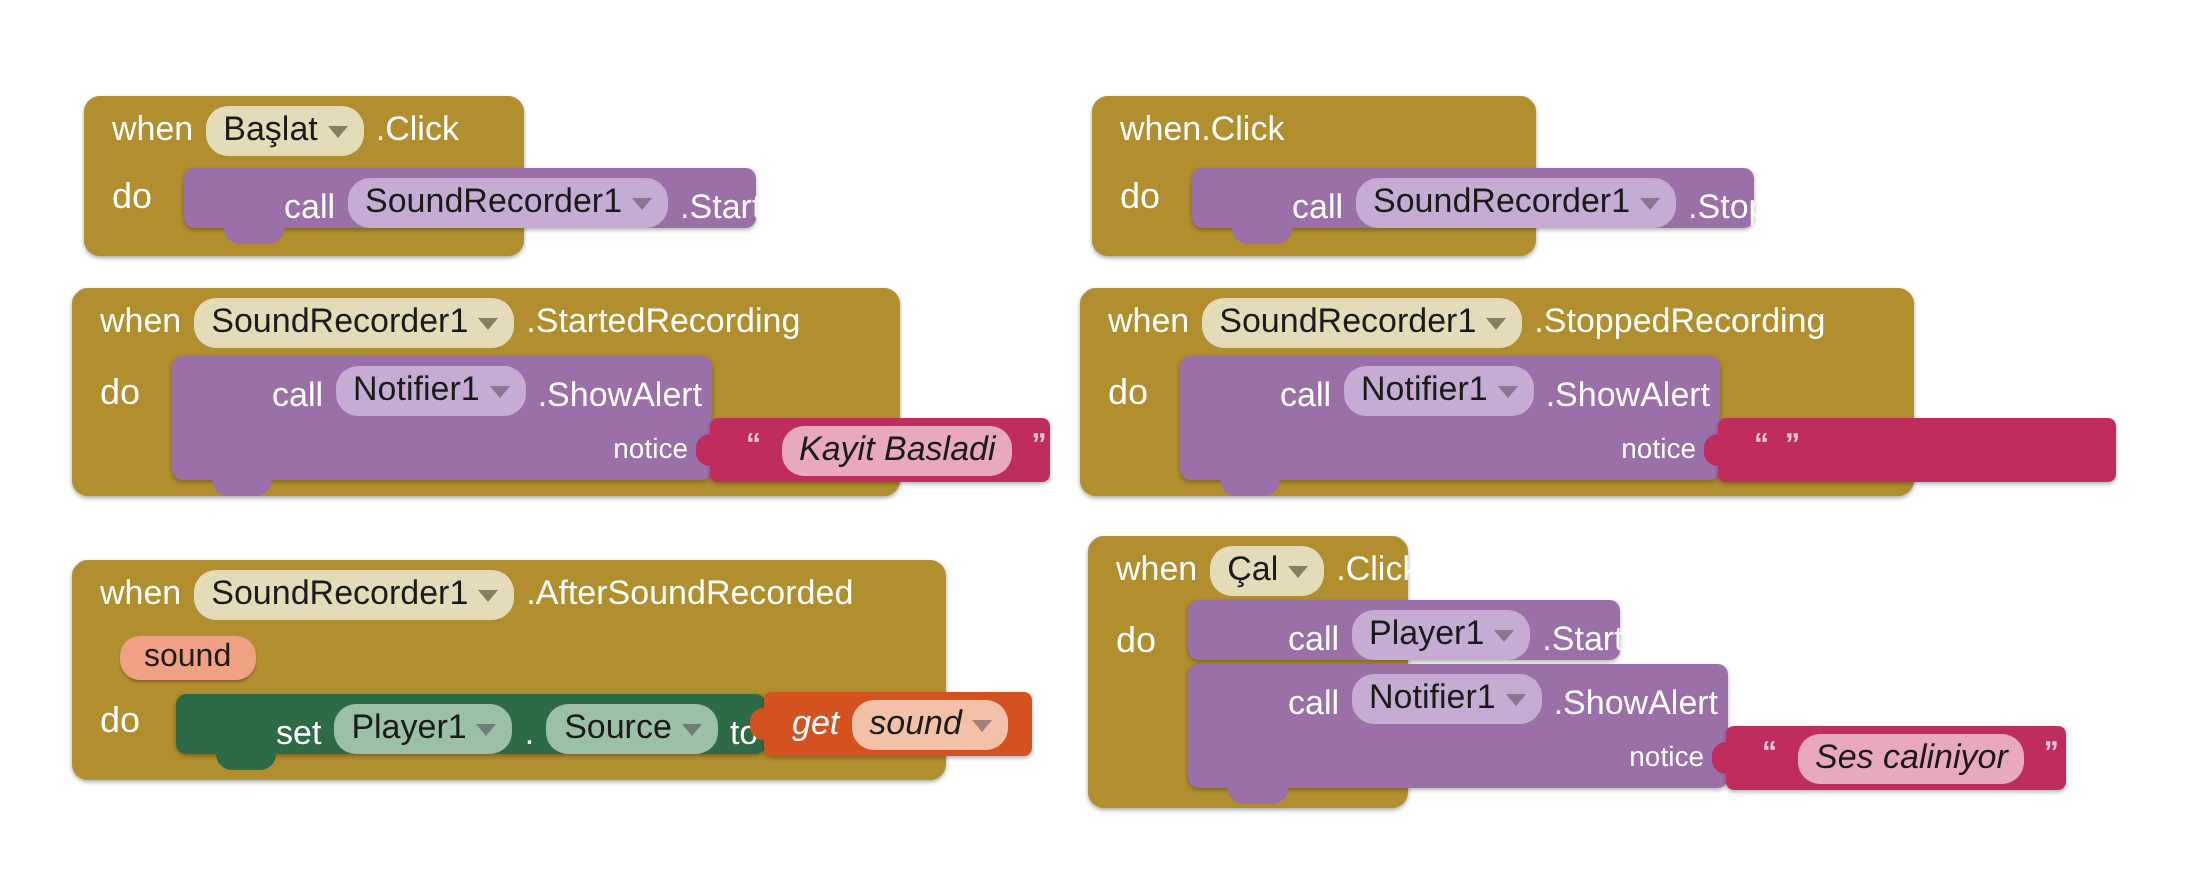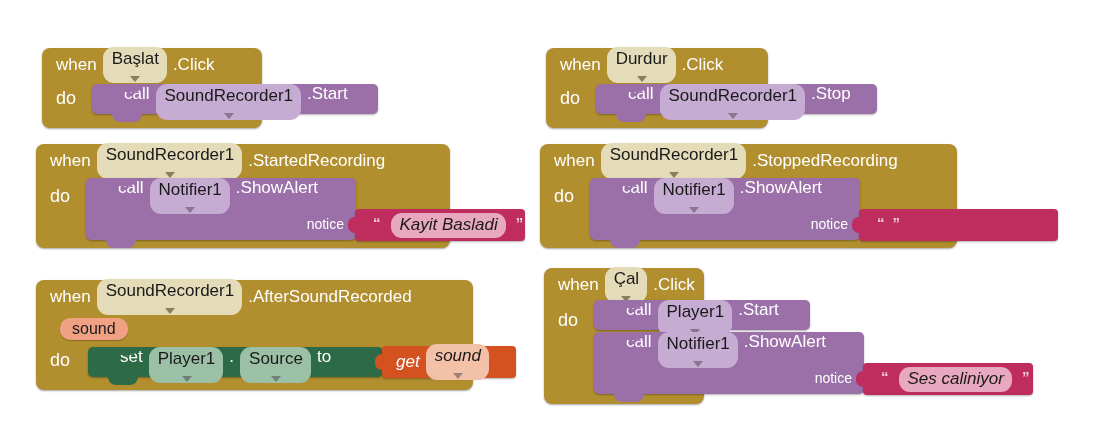--- a/index.html
+++ b/index.html
@@ -27,21 +27,21 @@
   .do-label{
     position:absolute;color:#ffffff;font-size:18px;left:14px;
   }
   .param-row{position:relative;height:30px;display:flex;align-items:center;padding-left:24px;}
 
   
   .fld{
     display:inline-flex;align-items:center;gap:5px;
     background:#E4DBB8;border-radius:11px;
     padding:1px 8px 2px 9px;margin:0 6px;
-    color:#1a1a1a;font-size:17px;line-height:22px;white-space:nowrap;flex-direction:column;
+    color:#1a1a1a;font-size:17px;line-height:22px;white-space:nowrap;
   }
   .fld.purple{background:#C6ABD2;}
   .fld.green{background:#9CC0A6;}
   .fld.pink{background:#E8A8C0;font-style:italic;}
   .fld.salmon{background:#F3C0A8;}
   .caret{
     width:0;height:0;border-left:5px solid transparent;border-right:5px solid transparent;
     border-top:6px solid rgba(60,50,30,.55);display:inline-block;position:relative;top:1px;
   }
   .fld.purple .caret,.fld.green .caret,.fld.pink .caret,.fld.salmon .caret{
@@ -49,22 +49,22 @@
   }
 
   
   .stmt{
     position:absolute;box-sizing:border-box;border-radius:5px;
     box-shadow:0 1px 2px rgba(0,0,0,.3);
   }
   .stmt.purple{background:#9B6FA8;}
   .stmt.green{background:#2D6B47;}
   .stmt-row{
-    height:30px;display:flex;align-items:flex-start;padding-left:32px;
-    color:#ffffff;font-size:17px;white-space:nowrap;
+    height:30px;display:flex;align-items:flex-end;padding-left:32px;
+    color:#ffffff;font-size:17px;white-space:nowrap;margin-left:18px;
   }
   .socket-row{
     height:32px;display:flex;align-items:center;justify-content:flex-end;
     padding-right:12px;color:#ffffff;font-size:14px;white-space:nowrap;
   }
   
   .notch{
     position:absolute;left:20px;top:0;width:30px;height:8px;
     background:inherit;border-radius:0 0 9px 9px;
   }
@@ -139,24 +139,20 @@
         <span>SoundRecorder1</span>
         <i class="caret"></i>
       </span>
       <span>.Start</span>
     </div>
   </div>
 
   <div class="blk event" style="left:546px;top:48px;width:222px;height:80px;">
     <div class="event-head">
       <span>when</span>
-      <span class="fld">
-        <span>Durdur</span>
-        <i class="caret"></i>
-      </span>
       <span>.Click</span>
     </div>
     <div class="event-body" style="height:46px;">
       <span class="do-label" style="top:6px;">do</span>
     </div>
   </div>
   <div class="stmt purple" style="left:596px;top:84px;width:281px;height:30px;">
     <div class="notch"></div>
     <div class="notch-b purple"></div>
     <div class="stmt-row">

